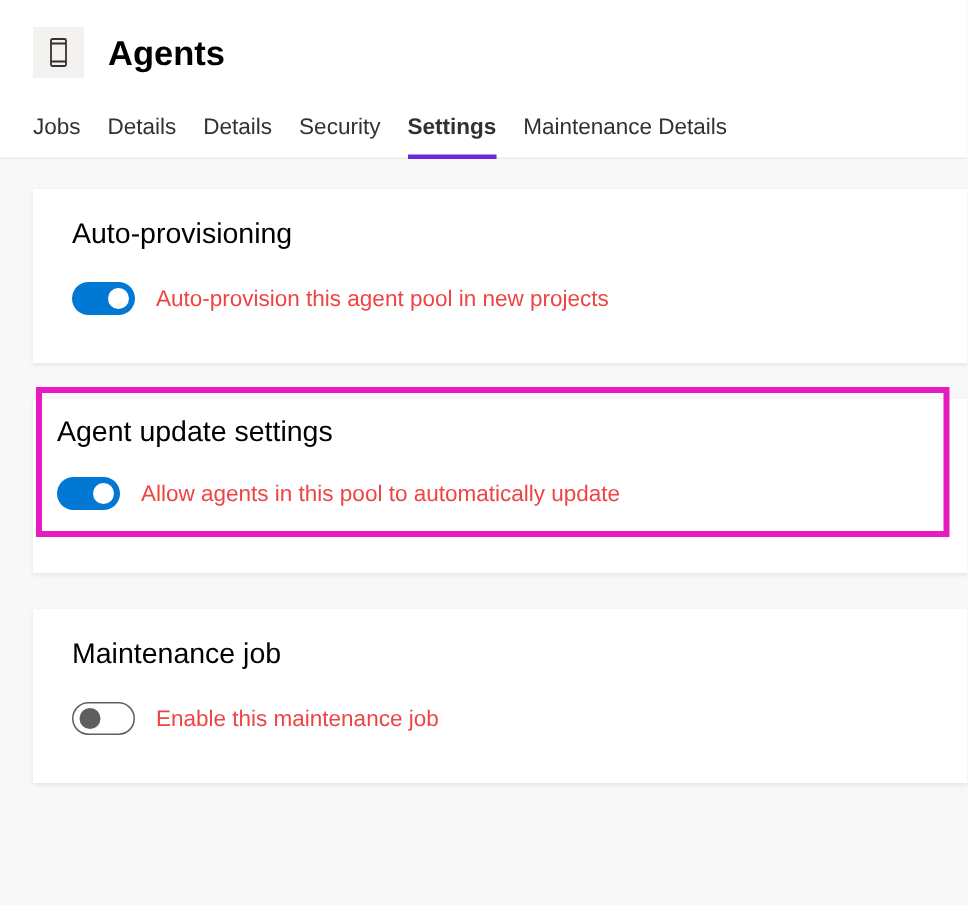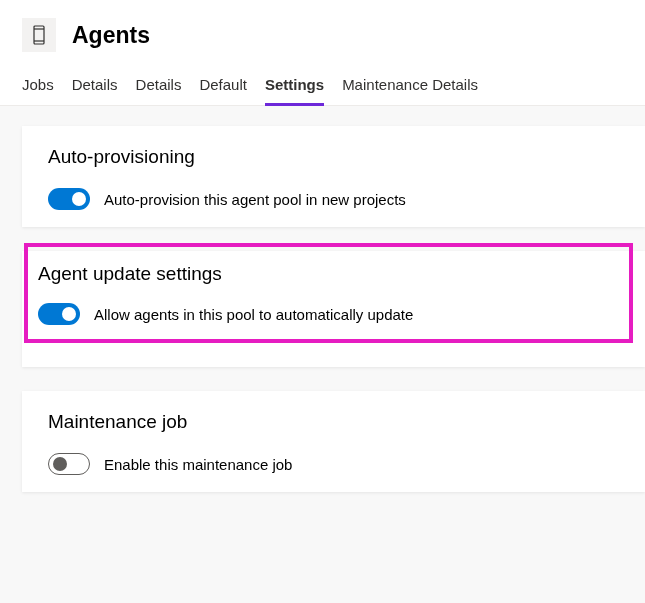--- a/index.html
+++ b/index.html
@@ -56,21 +56,21 @@
     }
     .tab.active {
       font-weight: 700;
       border-bottom: 3px solid #6d28d9;
     }
     .content {
       padding: 20px 0 0 22px;
     }
     .card {
       background: #fff;
-      padding: 20px 26px 17px 26px;
+      padding: 20px 26px 32px 26px;
       margin-bottom: 24px;
       box-shadow: 0 1px 3px rgba(0,0,0,0.08);
     }
     .card-title {
       font-size: 19px;
       font-weight: 400;
       color: #000;
       margin-bottom: 20px;
     }
     .toggle-row {
@@ -104,21 +104,21 @@
     .toggle.on .toggle-knob {
       background: #fff;
       right: 4px;
     }
     .toggle.off .toggle-knob {
       background: #605e5c;
       left: 4px;
     }
     .toggle-label {
       font-size: 15px;
-      color: #000000;
+      color: #ef4444;
     }
     .highlight {
       border: 4px solid #e61cc1;
       padding: 8px 10px 14px 10px;
       margin: -12px -14px 20px -14px;
     }
     .card.highlighted {
       padding-top: 4px;
       padding-bottom: 4px;
       padding-left: 16px;
@@ -139,21 +139,21 @@
       <line x1="1" y1="16" x2="11" y2="16"></line>
     </svg>
   </div>
   <h1 class="page-title">Agents</h1>
 </div>
 
 <div class="tabs">
   <div class="tab">Jobs</div>
   <div class="tab">Details</div>
   <div class="tab">Details</div>
-  <div class="tab">Default</div>
+  <div class="tab">Security</div>
   <div class="tab active">Settings</div>
   <div class="tab">Maintenance Details</div>
 </div>
 
 <div class="content">
 
   <div class="card">
     <div class="card-title">Auto-provisioning</div>
     <div class="toggle-row">
       <div class="toggle on">

